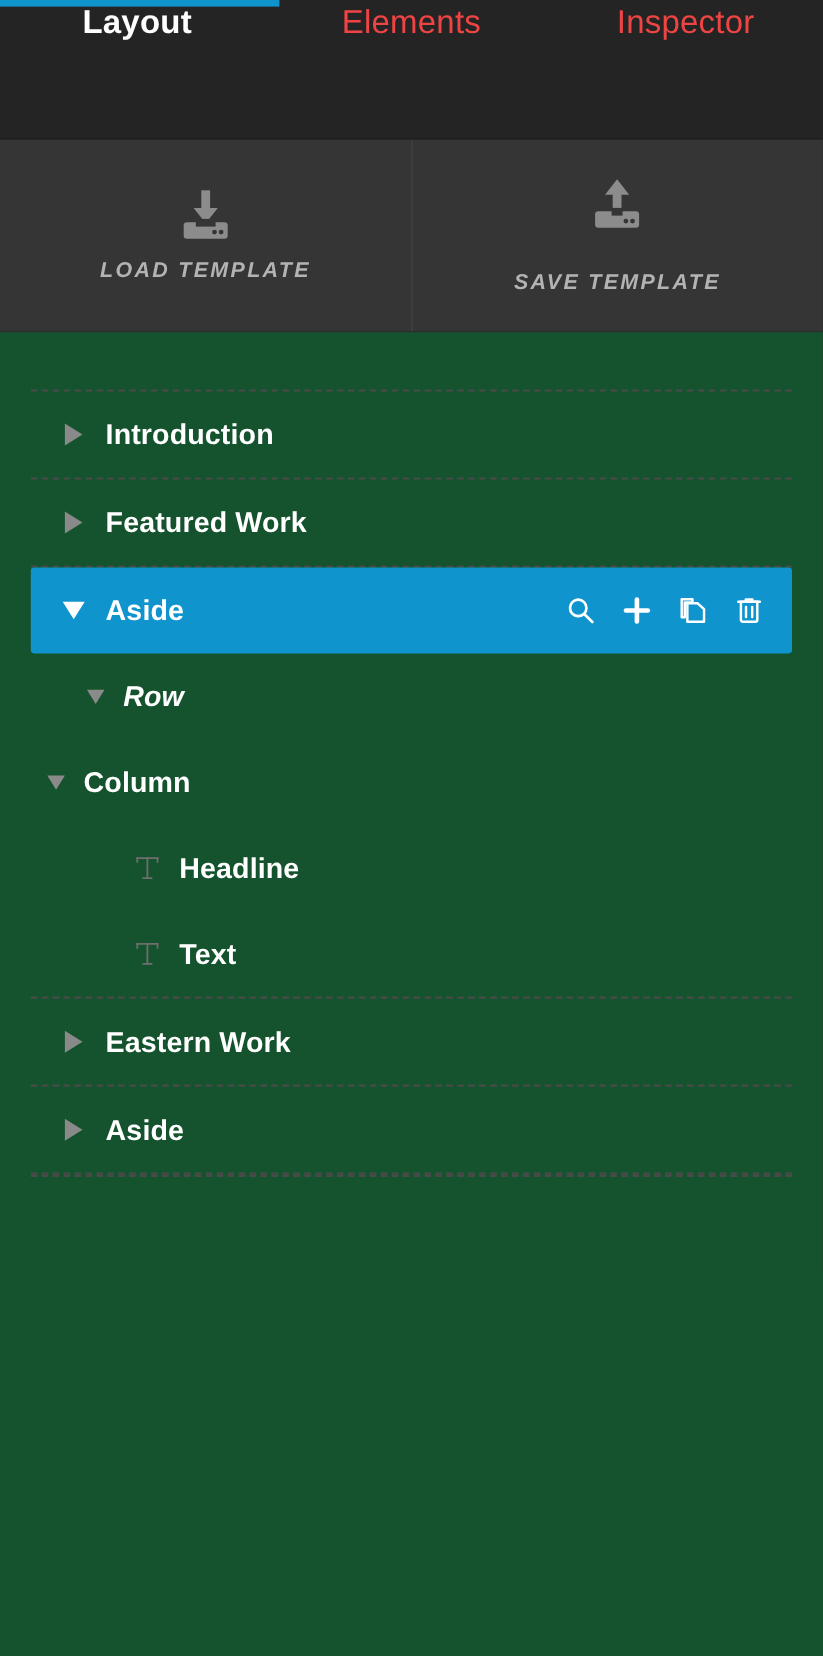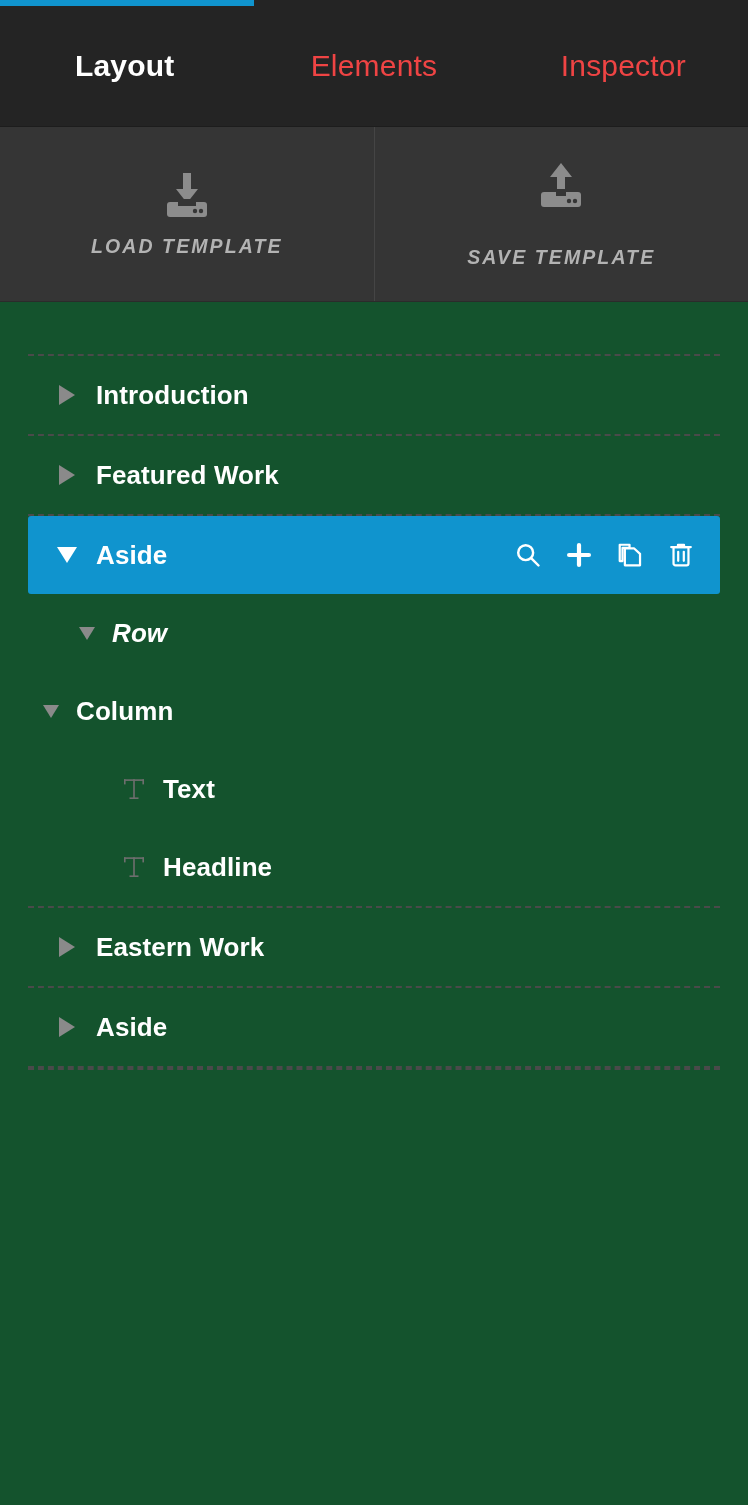--- a/index.html
+++ b/index.html
@@ -37,21 +37,20 @@
     width: 33.7%;
     background: #1094ce;
   }
 
   
   .tabbar {
     flex: 0 0 auto;
     height: 121px;
     background: #242424;
     display: flex;
-    align-items: center;
     border-bottom: 1px solid #1d1d1d;
     box-sizing: border-box;
   }
   .tab {
     flex: 1 1 0;
     text-align: center;
     font-size: 30px;
     font-weight: 400;
     letter-spacing: 0.2px;
     color: #ef4444;
@@ -316,34 +315,34 @@
     <div class="row lvl3">
       <span class="ticon">
         <svg viewBox="0 0 24 24" width="26" height="26" stroke="#6e6e6e" stroke-width="1.5" stroke-linecap="square">
           <line x1="3.5" y1="3.8" x2="20.5" y2="3.8"></line>
           <line x1="12" y1="3.8" x2="12" y2="20.5"></line>
           <line x1="3.5" y1="3.8" x2="3.5" y2="7"></line>
           <line x1="20.5" y1="3.8" x2="20.5" y2="7"></line>
           <line x1="8.6" y1="20.5" x2="15.4" y2="20.5"></line>
         </svg>
       </span>
-      <span class="label">Text</span>
+      <span class="label">Headline</span>
     </div>
 
     <div class="row lvl3">
       <span class="ticon">
         <svg viewBox="0 0 24 24" width="26" height="26" stroke="#6e6e6e" stroke-width="1.5" stroke-linecap="square">
           <line x1="3.5" y1="3.8" x2="20.5" y2="3.8"></line>
           <line x1="12" y1="3.8" x2="12" y2="20.5"></line>
           <line x1="3.5" y1="3.8" x2="3.5" y2="7"></line>
           <line x1="20.5" y1="3.8" x2="20.5" y2="7"></line>
           <line x1="8.6" y1="20.5" x2="15.4" y2="20.5"></line>
         </svg>
       </span>
-      <span class="label">Headline</span>
+      <span class="label">Text</span>
     </div>
 
     <div class="sep"></div>
 
     <div class="row lvl0">
       <span class="caret">
           <i class="tri-right"></i>
         </span>
       <span class="label">Eastern Work</span>
     </div>

